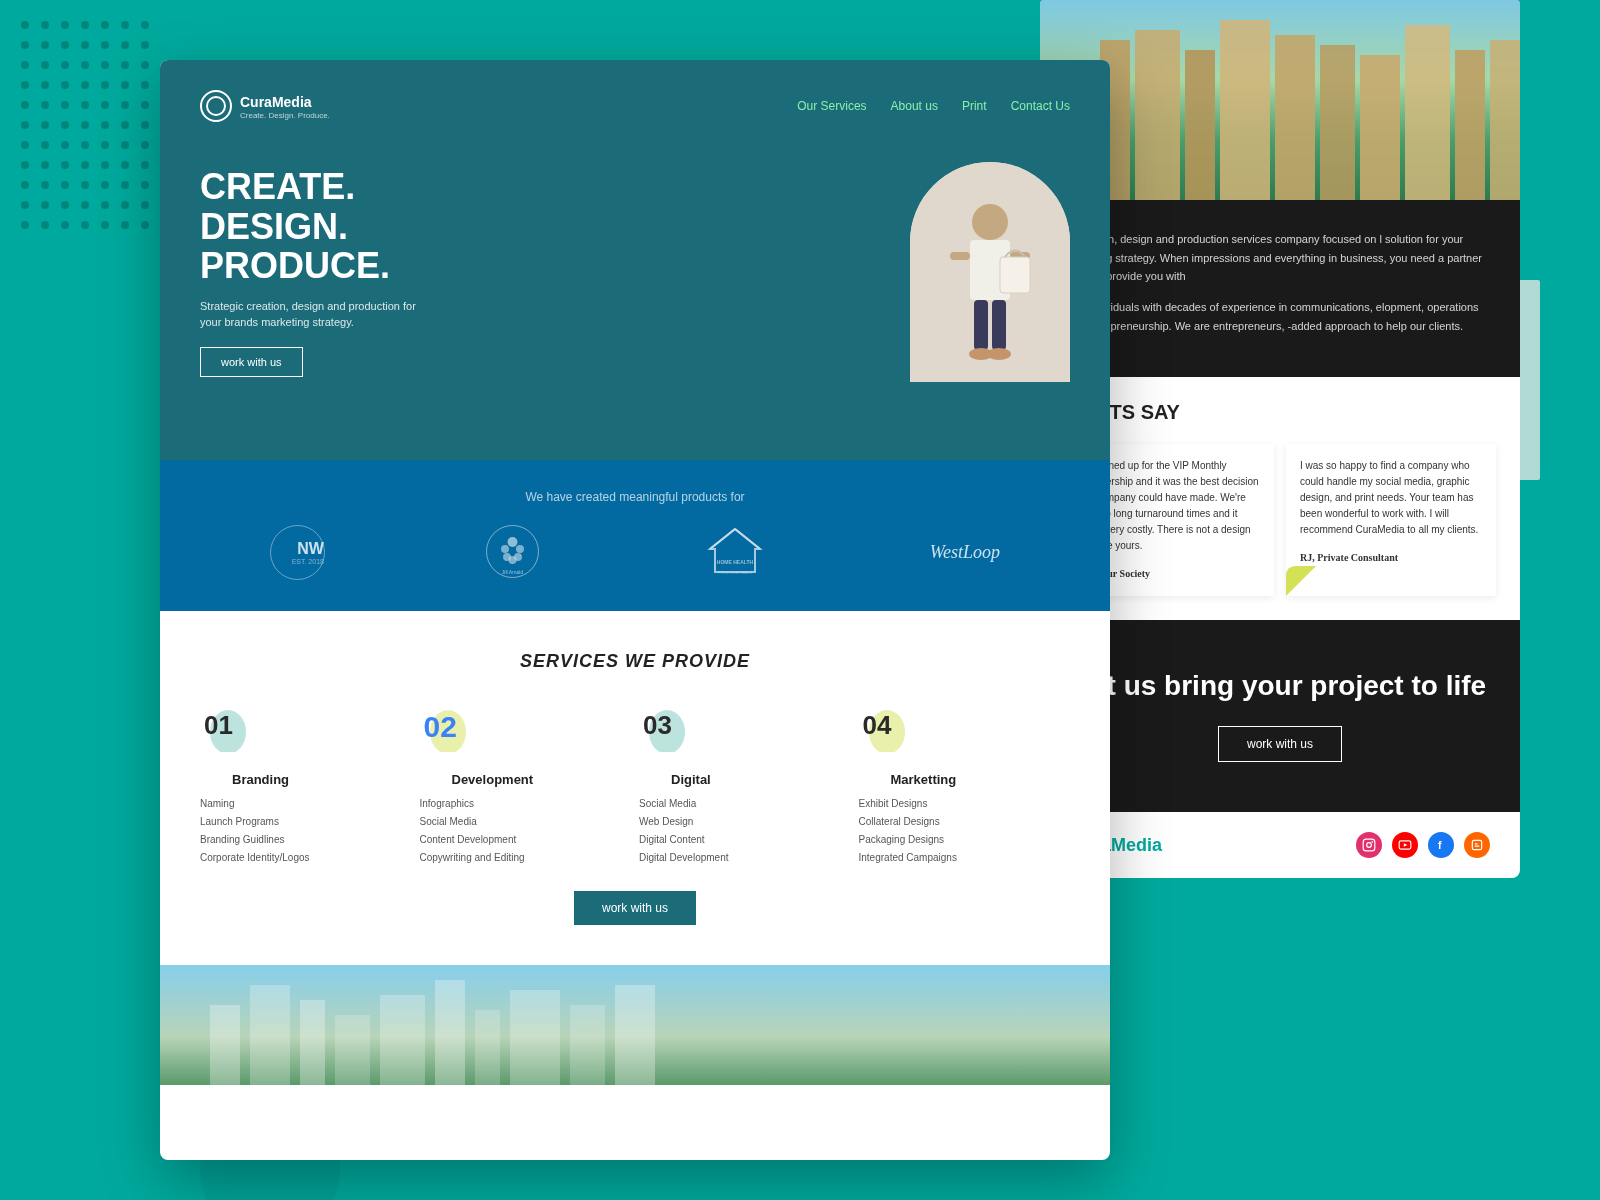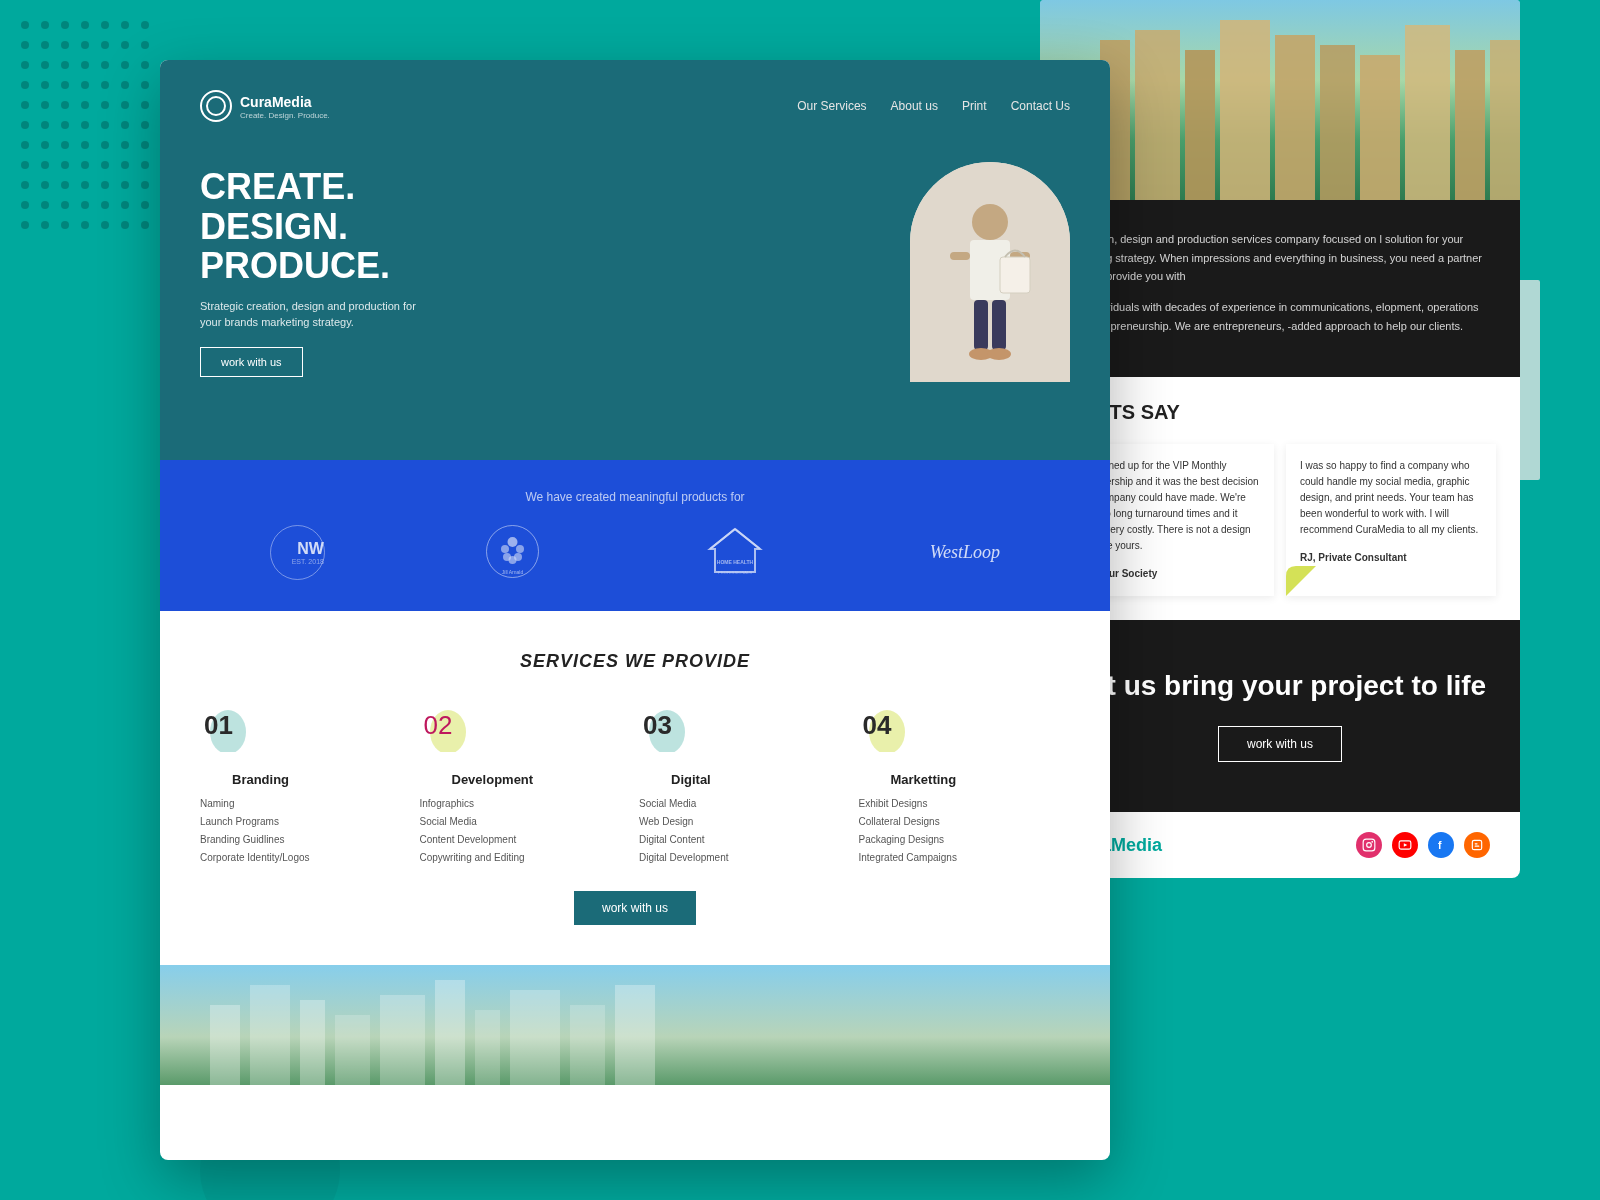--- a/index.html
+++ b/index.html
@@ -84,21 +84,21 @@
       font-size: 8px;
       display: block;
     }
 
     .nav-links {
       display: flex;
       gap: 24px;
     }
 
     .nav-links a {
-      color: #e5e5e5;
+      color: #86efac;
       text-decoration: none;
       font-size: 12px;
     }
 
     .hero-content {
       display: flex;
       align-items: center;
       justify-content: space-between;
       margin-top: 20px;
     }
@@ -137,21 +137,21 @@
       border-radius: 80px 80px 0 0;
       overflow: hidden;
       display: flex;
       align-items: flex-end;
       justify-content: center;
       position: relative;
     }
 
     
     .clients-bar {
-      background-color: #1d4ed8;
+      background-color: #0369a1;
       padding: 30px 40px;
       text-align: center;
     }
 
     .clients-bar p {
       color: rgba(255,255,255,0.7);
       font-size: 12px;
       margin-bottom: 20px;
     }
 
@@ -297,20 +297,21 @@
       line-height: 1.6;
       position: relative;
     }
 
     .test-card p { margin-bottom: 12px; }
 
     .test-author {
       font-size: 10px;
       font-weight: 600;
       color: #333;
+      font-family: Liberation Serif, serif;
     }
 
     .test-card-accent {
       position: absolute;
       bottom: 0;
       left: 0;
       width: 30px;
       height: 30px;
     }
 
@@ -643,21 +644,21 @@
           <li>Branding Guidlines</li>
           <li>Corporate Identity/Logos</li>
         </ul>
       </div>
 
       <div class="service-item">
         <div style="position:relative; display:inline-block; margin-bottom:6px;">
           <svg width="50" height="50">
             <ellipse cx="28" cy="30" rx="18" ry="22" fill="#D4E157" opacity="0.5"></ellipse>
           </svg>
-          <span style="position:absolute; top:8px; left:4px; font-size:26px; font-weight:400; color:#be185d;">02</span>
+          <span style="position:absolute; top:8px; left:4px; font-size:30px; font-weight:700; color:#3b82f6;">02</span>
         </div>
         <div class="service-category">Development</div>
         <ul class="service-list">
           <li>Infographics</li>
           <li>Social Media</li>
           <li>Content Development</li>
           <li>Copywriting and Editing</li>
         </ul>
       </div>
 

